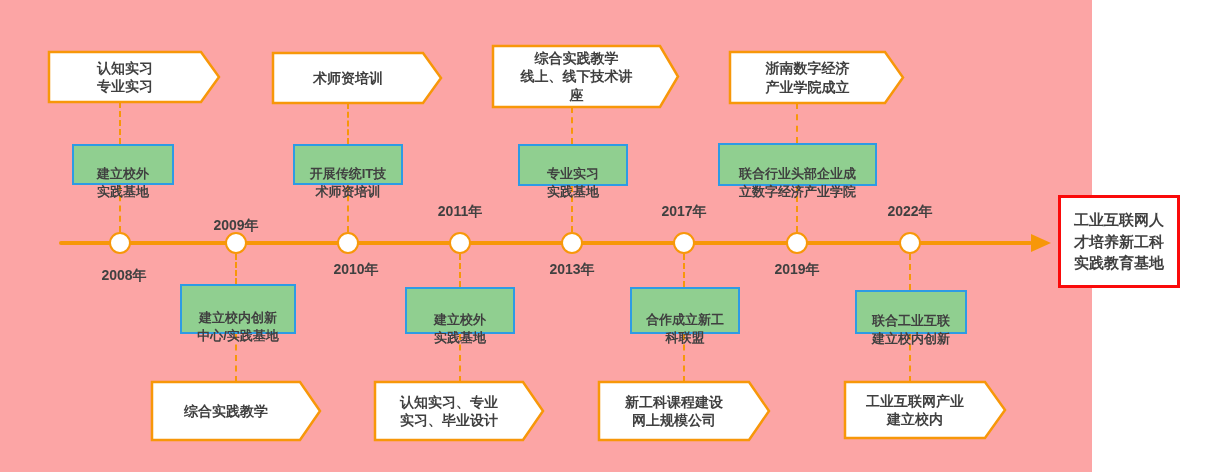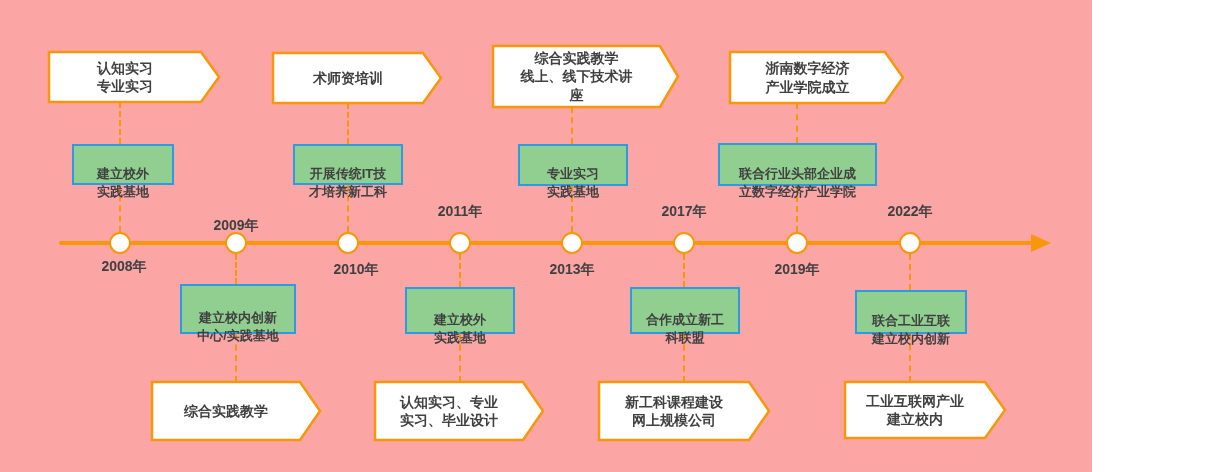--- a/index.html
+++ b/index.html
@@ -64,21 +64,21 @@
         </svg>
       <div class="ct" style="width:152px">认知实习
 专业实习</div>
     </div>
     <div class="dash" style="left:119px;top:102px;height:42px"></div>
     <div class="mbox" style="left:72px;top:144px;width:102px;height:41px">
         <span>建立校外
 实践基地</span>
       </div>
     <div class="dash" style="left:119px;top:185px;height:47px"></div>
-    <div class="year" style="left:124px;top:258px">2008年</div>
+    <div class="year" style="left:124px;top:267px">2008年</div>
   </div>
 
   <div>
     <div class="year" style="left:236px;top:217px">2009年</div>
     <div class="dash" style="left:235px;top:254px;height:30px"></div>
     <div class="mbox" style="left:180px;top:284px;width:116px;height:50px">
         <span>建立校内创新
 中心/实践基地</span>
       </div>
     <div class="dash" style="left:235px;top:334px;height:48px"></div>
@@ -93,21 +93,21 @@
   <div>
     <div class="callout" style="left:273px;top:53px;width:150px;height:50px">
       <svg width="174" height="56" viewBox="-3 -3 174 56">
           <polygon points="0,0 150,0 168,25 150,50 0,50"></polygon>
         </svg>
       <div class="ct" style="width:150px">术师资培训</div>
     </div>
     <div class="dash" style="left:347px;top:103px;height:41px"></div>
     <div class="mbox" style="left:293px;top:144px;width:110px;height:41px">
         <span>开展传统IT技
-才培养新工科</span>
+术师资培训</span>
       </div>
     <div class="dash" style="left:347px;top:185px;height:47px"></div>
     <div class="year" style="left:356px;top:261px">2010年</div>
   </div>
 
   <div>
     <div class="year" style="left:460px;top:203px">2011年</div>
     <div class="dash" style="left:459px;top:254px;height:33px"></div>
     <div class="mbox" style="left:405px;top:287px;width:110px;height:47px">
         <span>建立校外
@@ -185,14 +185,19 @@
     <div class="dash" style="left:909px;top:334px;height:48px"></div>
     <div class="callout" style="left:845px;top:382px;width:140px;height:56px">
       <svg width="166" height="62" viewBox="-3 -3 166 62">
           <polygon points="0,0 140,0 160,28 140,56 0,56"></polygon>
         </svg>
       <div class="ct" style="width:140px">工业互联网产业
 建立校内</div>
     </div>
   </div>
 
+  <div class="goal">
+    <span>工业互联网人
+才培养新工科
+实践教育基地</span>
+  </div>
 
 </div>
 
 </body></html>

